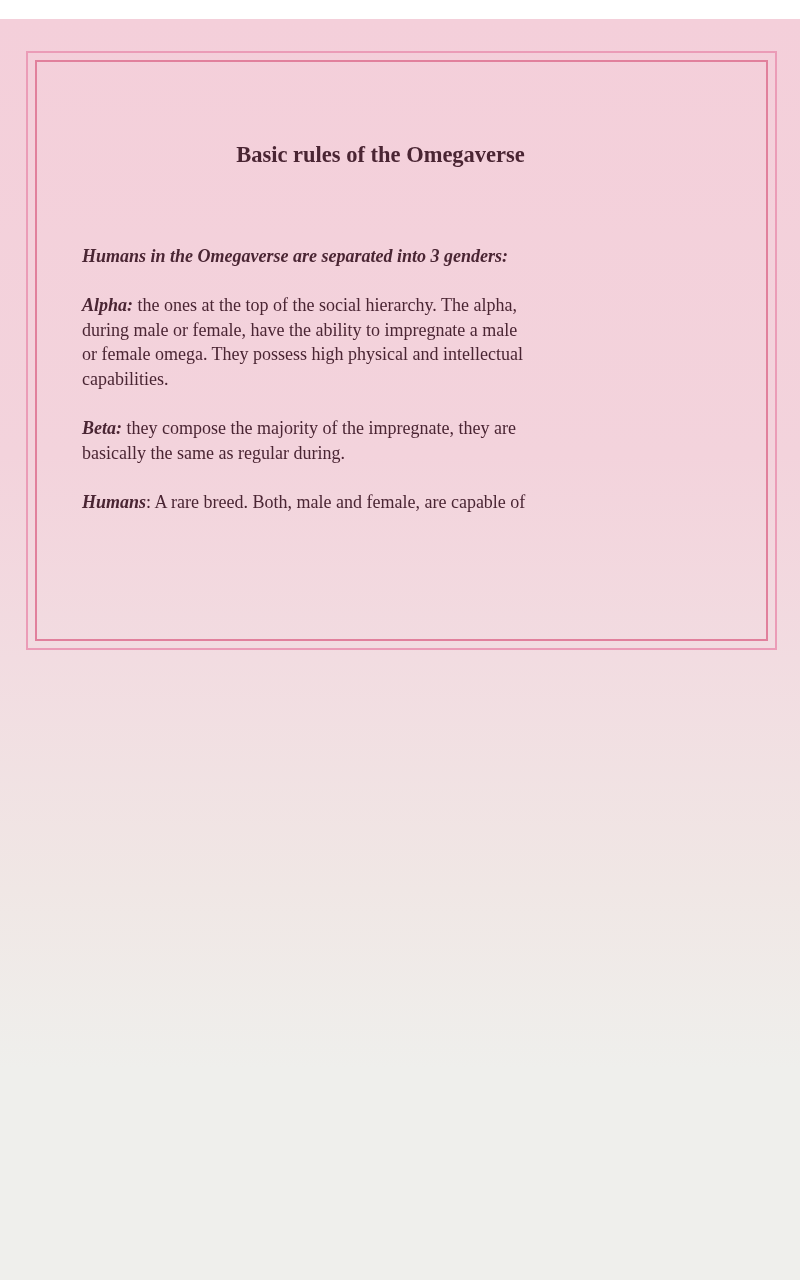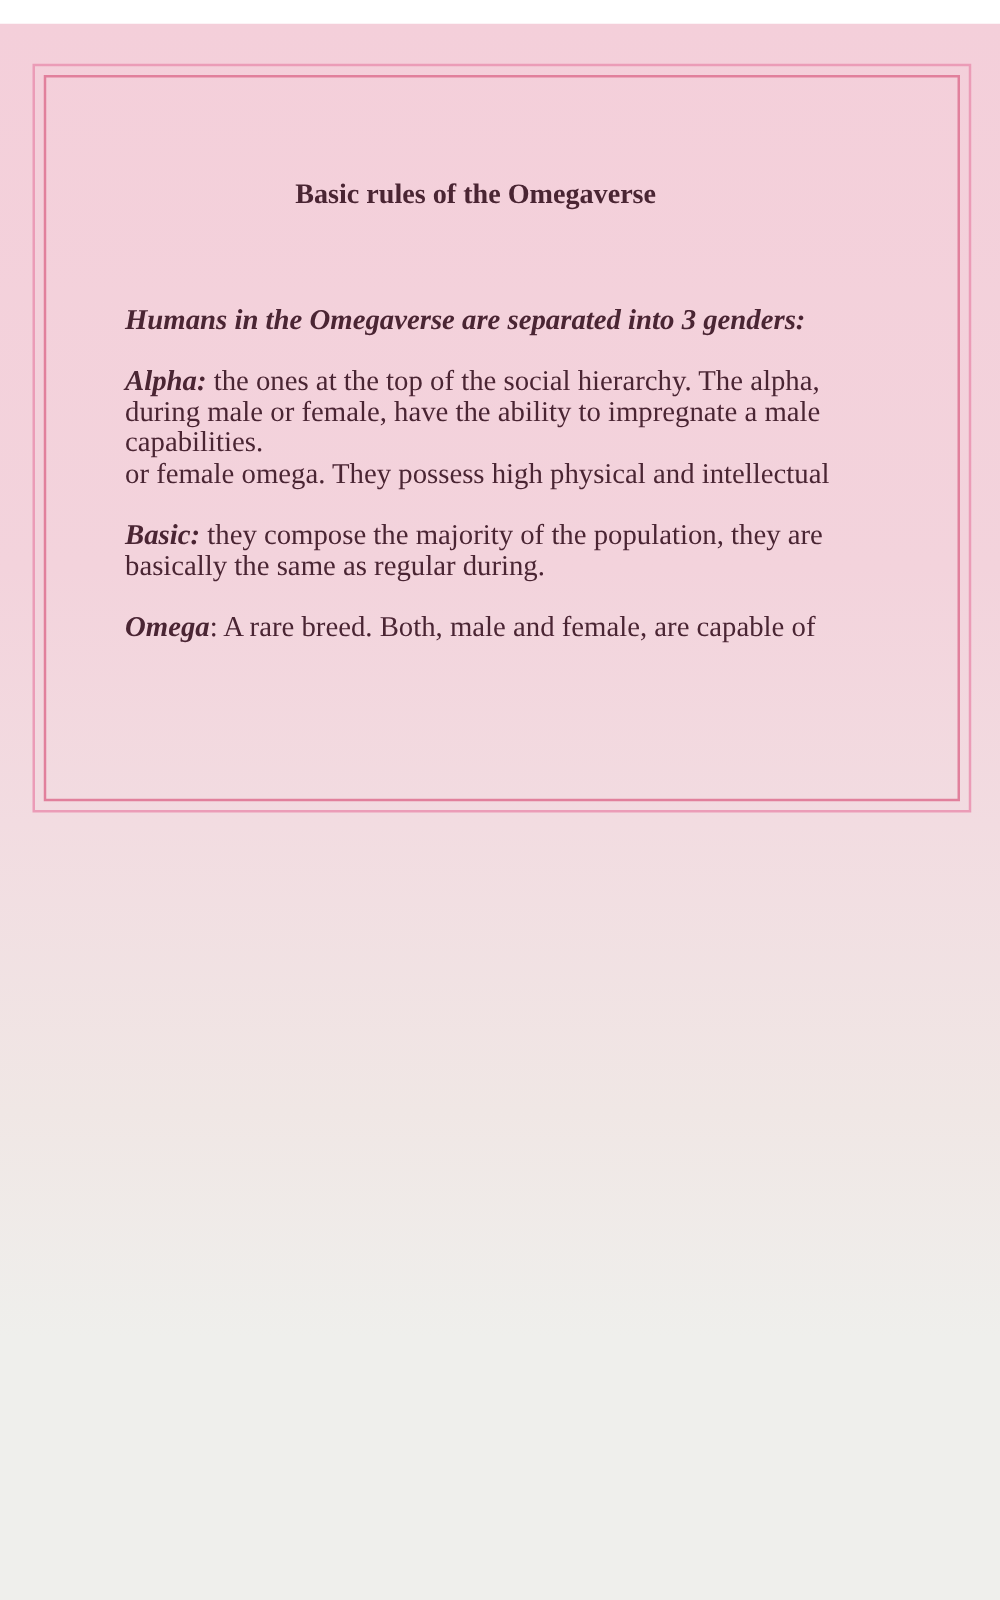--- a/index.html
+++ b/index.html
@@ -44,24 +44,24 @@
     padding-right: 42px;
     box-sizing: border-box;
     text-align: center;
     font-size: 22.5px;
     line-height: 28px;
     font-weight: 700;
     white-space: pre;
   }
   .textflow {
     position: absolute;
-    left: 100px;
+    left: 82px;
     top: 225px;
     width: 655px;
-    font-size: 23px;
+    font-size: 18px;
     line-height: 24.6px;
   }
   .intro {
     margin: 0;
     font-weight: 700;
     font-style: italic;
     white-space: pre;
   }
   .para {
     margin: 24.6px 0 0 0;
@@ -86,28 +86,28 @@
 
   <h1 class="page-title">Basic rules of the Omegaverse</h1>
 
   <div class="textflow">
 
     <p class="intro">Humans in the Omegaverse are separated into 3 genders:</p>
 
     <p class="para">
       <span class="line"><span class="term">Alpha:</span><span> the ones at the top of the social hierarchy. The alpha,</span></span>
       <span class="line">during male or female, have the ability to impregnate a male</span>
+      <span class="line">or female omega. They possess high physical and intellectual</span>
       <span class="line">capabilities.</span>
-      <span class="line">or female omega. They possess high physical and intellectual</span>
     </p>
 
     <p class="para">
-      <span class="line"><span class="term">Basic:</span><span> they compose the majority of the population, they are</span></span>
+      <span class="line"><span class="term">Beta:</span><span> they compose the majority of the impregnate, they are</span></span>
       <span class="line">basically the same as regular during.</span>
     </p>
 
     <p class="para">
-      <span class="line"><span class="term">Omega</span><span>: A rare breed. Both, male and female, are capable of</span></span>
+      <span class="line"><span class="term">Humans</span><span>: A rare breed. Both, male and female, are capable of</span></span>
     </p>
 
   </div>
 
 </div>
 
 </body></html>

